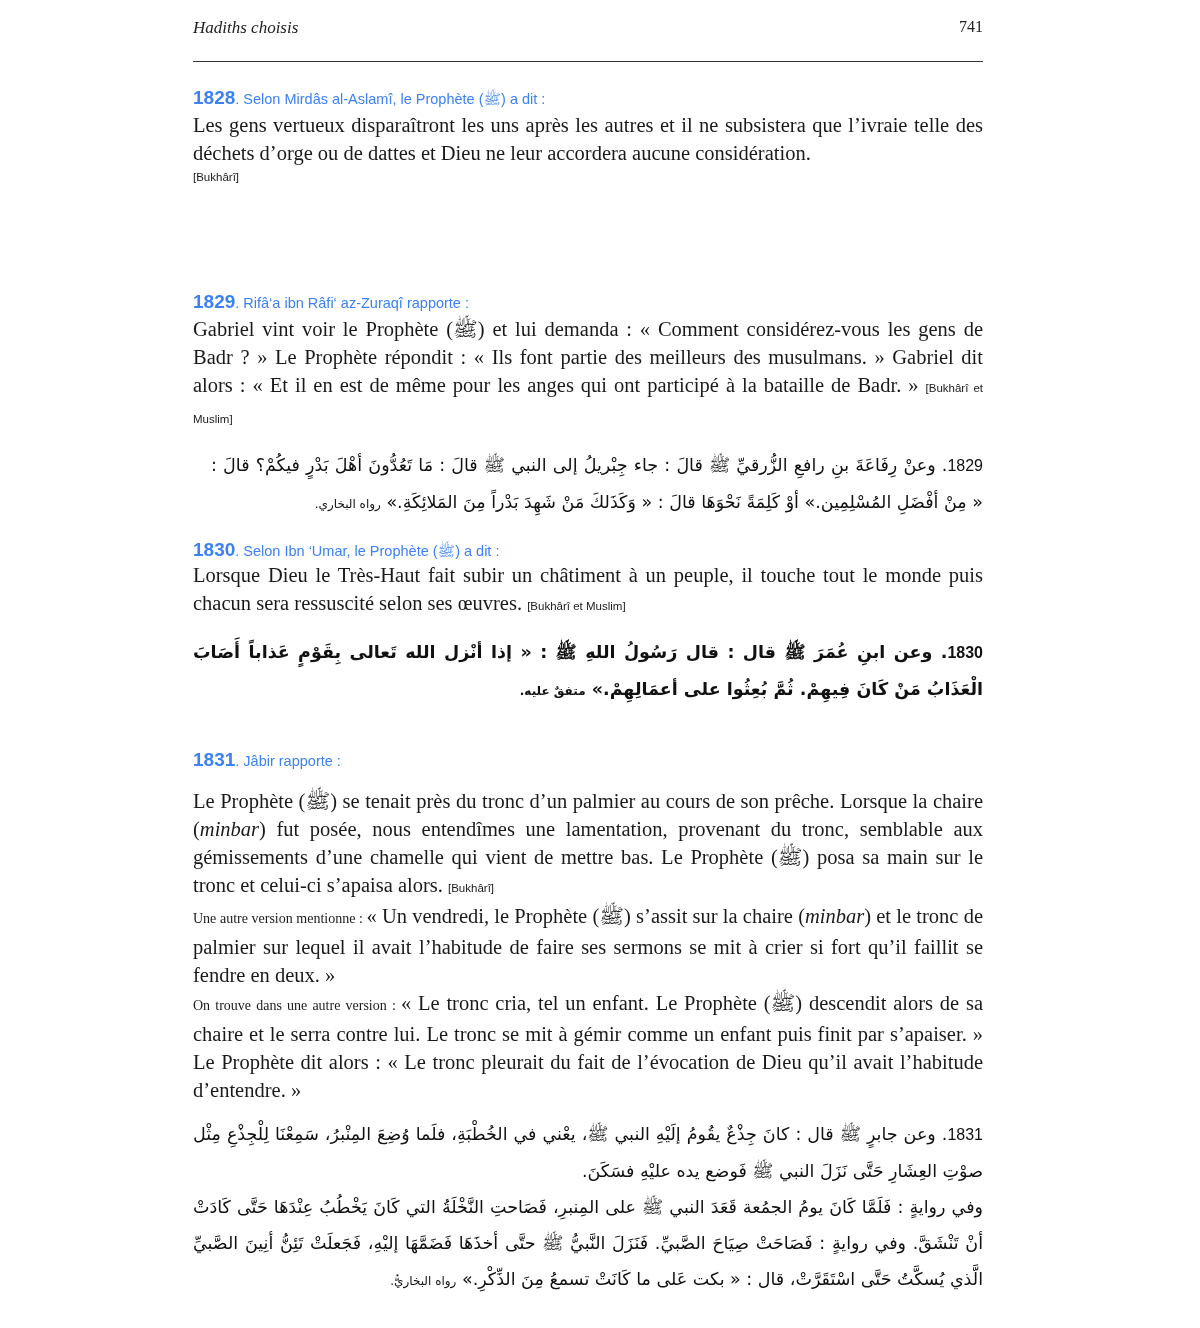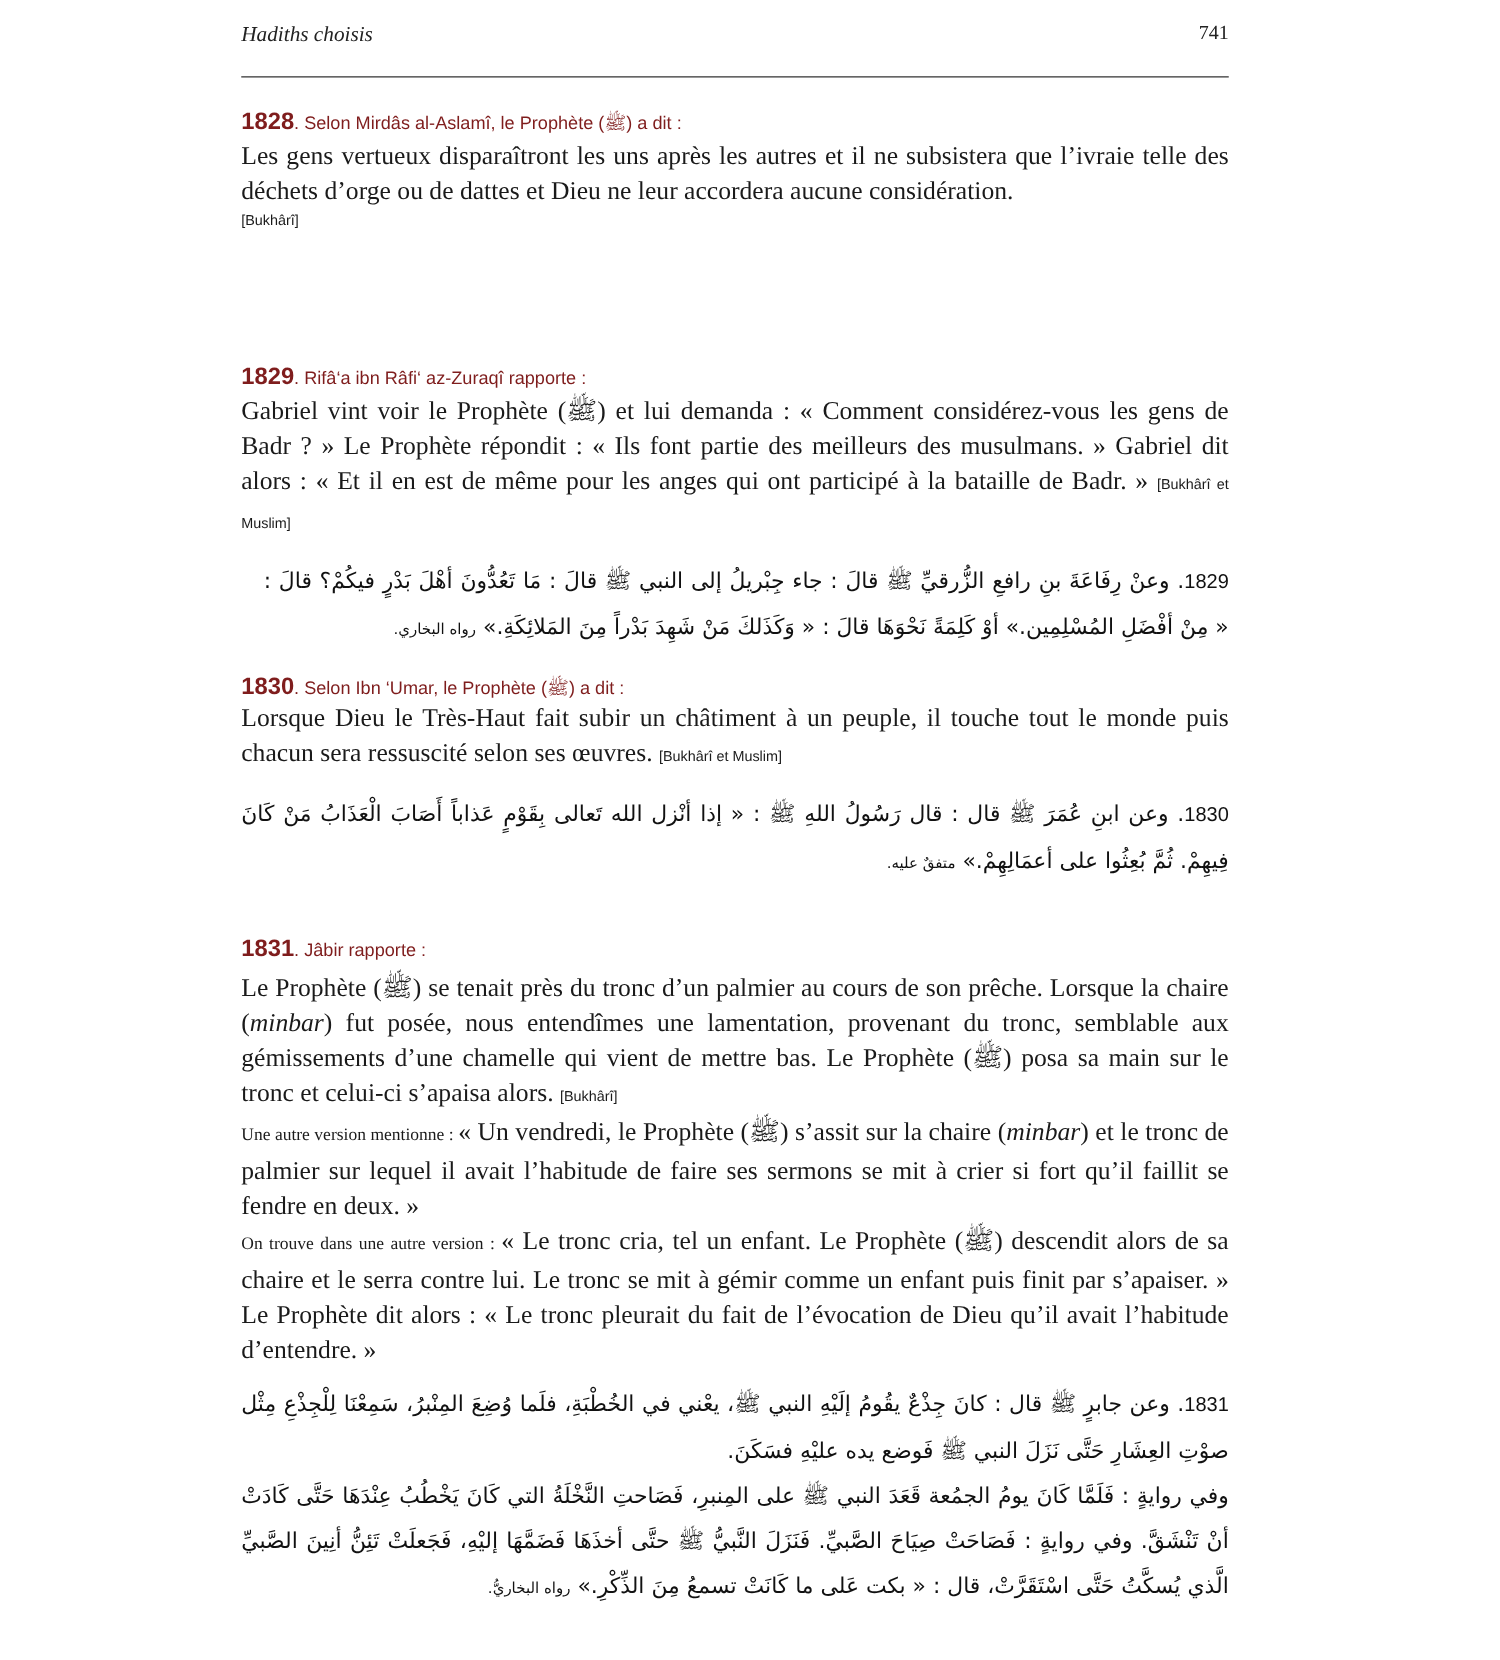--- a/index.html
+++ b/index.html
@@ -4,21 +4,21 @@
 <style>
   html, body { margin: 0; padding: 0; background: #ffffff; }
   body { width: 1200px; height: 1328px; position: relative; overflow: hidden; color: #1a1a1a; }
   .page { position: absolute; left: 193px; top: 0; width: 790px; }
   .running-head { position: absolute; left: 0; top: 18px; width: 790px; height: 26px; }
   .running-title { position: absolute; left: 0; top: 0; font-family: "Liberation Serif", serif; font-style: italic; font-size: 17px; color: #222; }
   .page-number { position: absolute; right: 0; top: 0; font-family: "Liberation Serif", serif; font-size: 16px; color: #222; }
   .head-rule { position: absolute; left: 0; top: 43px; width: 790px; height: 0; border-top: 1.5px solid #333; }
 
   .entry { position: absolute; left: 0; width: 790px; }
-  .entry-head { font-family: "Liberation Sans", sans-serif; font-size: 14.5px; line-height: 20px; color: #7f1d1d; }
+  .entry-head { font-family: "Liberation Sans", sans-serif; font-size: 14.5px; line-height: 20px; color: #3b82f6; }
   .entry-num { font-weight: bold; font-size: 19px; }
   .fr { font-family: "Liberation Serif", serif; font-size: 20.5px; line-height: 28px; text-align: justify; color: #1a1a1a; margin: 0; }
   .fr .small { font-size: 14px; }
   .src { font-family: "Liberation Sans", sans-serif; font-size: 11.5px; color: #1a1a1a; }
   .src-block { font-family: "Liberation Sans", sans-serif; font-size: 11.5px; line-height: 20px; }
   .ar { direction: rtl; font-family: "DejaVu Sans", sans-serif; font-size: 17.5px; line-height: 36px; text-align: justify; color: #111; margin: 0; }
   .ar .rawah { font-size: 12px; }
   .ar .num { font-family: "Liberation Sans", sans-serif; font-size: 16px; }
   em { font-style: italic; }
 </style>
@@ -58,31 +58,31 @@
   </div>
 
   <div class="entry" style="top:540px;">
     <div class="entry-head">
       <span class="entry-num">1830</span><span>. Selon Ibn ‘Umar, le Prophète (ﷺ) a dit :</span>
     </div>
     <p class="fr" style="margin-top:0;">
       <span>Lorsque Dieu le Très-Haut fait subir un châtiment à un peuple, il touche tout le monde puis chacun sera ressuscité selon ses œuvres.</span>
       <span class="src">[Bukhârî et Muslim]</span>
     </p>
-    <p class="ar" style="margin-top:14px;">
+    <p class="ar" style="margin-top:14px;font-weight:bold;">
       <span class="num">1830</span><span>. وعن ابنِ عُمَرَ ﷺ قال : قال رَسُولُ اللهِ ﷺ : « إذا أنْزل الله تَعالى بِقَوْمٍ عَذاباً أَصَابَ الْعَذَابُ مَنْ كَانَ فِيهِمْ. ثُمَّ بُعِثُوا على أعمَالِهِمْ.»</span>
       <span class="rawah">متفقٌ عليه.</span>
     </p>
   </div>
 
   <div class="entry" style="top:750px;">
     <div class="entry-head">
       <span class="entry-num">1831</span><span>. Jâbir rapporte :</span>
     </div>
-    <p class="fr" style="margin-top:6px;">
+    <p class="fr" style="margin-top:16px;">
       <span>Le Prophète (ﷺ) se tenait près du tronc d’un palmier au cours de son prêche. Lorsque la chaire (</span><em>minbar</em><span>) fut posée, nous entendîmes une lamentation, provenant du tronc, semblable aux gémissements d’une chamelle qui vient de mettre bas. Le Prophète (ﷺ) posa sa main sur le tronc et celui-ci s’apaisa alors.</span>
       <span class="src">[Bukhârî]</span>
     </p>
     <p class="fr">
       <span class="small">Une autre version mentionne : </span><span>« Un vendredi, le Prophète (ﷺ) s’assit sur la chaire (</span><em>minbar</em><span>) et le tronc de palmier sur lequel il avait l’habitude de faire ses sermons se mit à crier si fort qu’il faillit se fendre en deux. »</span>
     </p>
     <p class="fr">
       <span class="small">On trouve dans une autre version : </span><span>« Le tronc cria, tel un enfant. Le Prophète (ﷺ) descendit alors de sa chaire et le serra contre lui. Le tronc se mit à gémir comme un enfant puis finit par s’apaiser. » Le Prophète dit alors : « Le tronc pleurait du fait de l’évocation de Dieu qu’il avait l’habitude d’entendre. »</span>
     </p>
     <p class="ar" style="margin-top:12px;">

